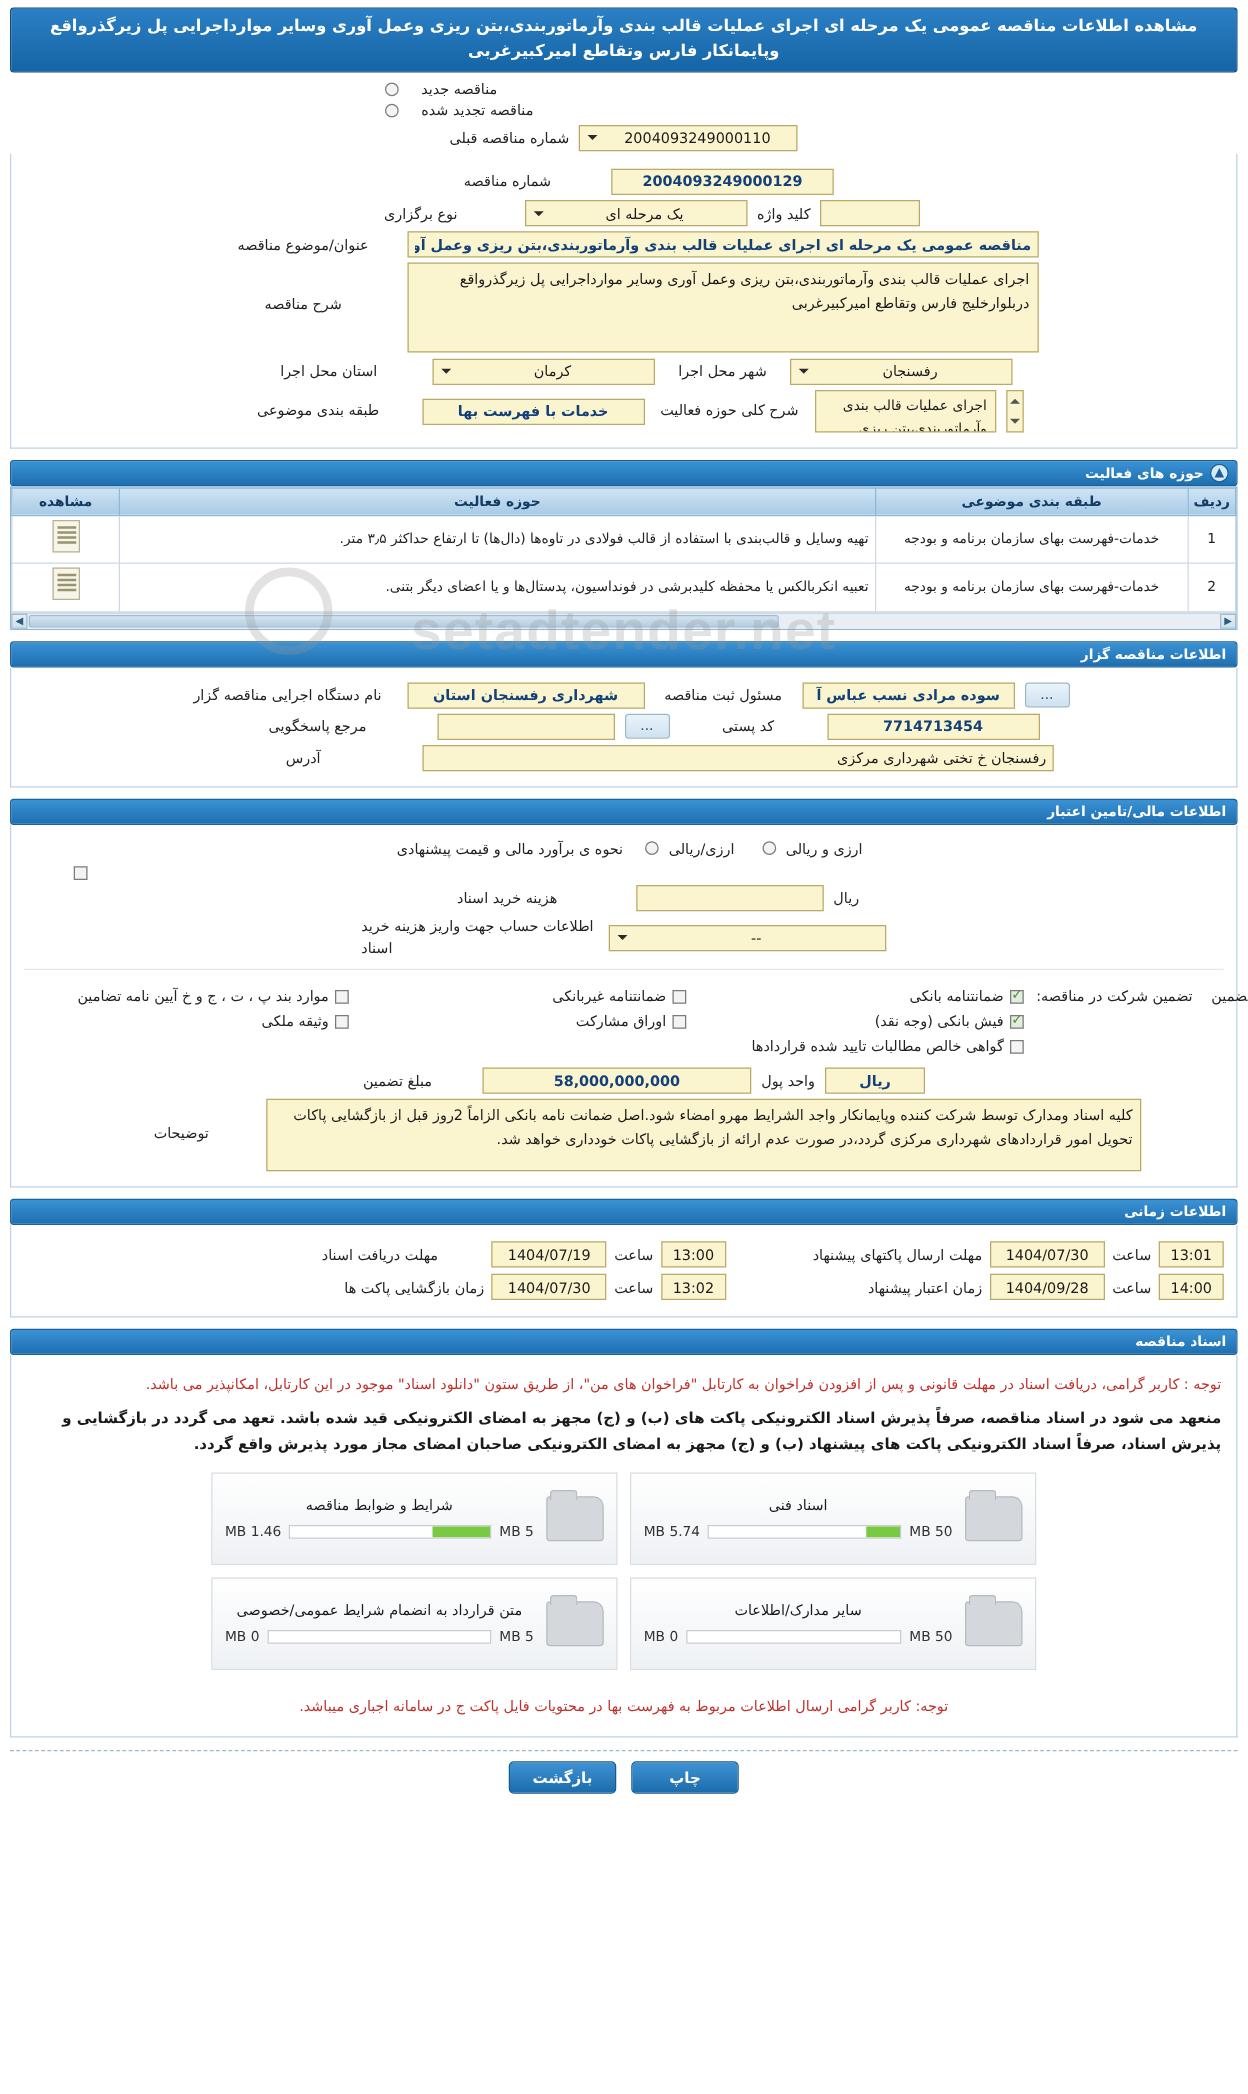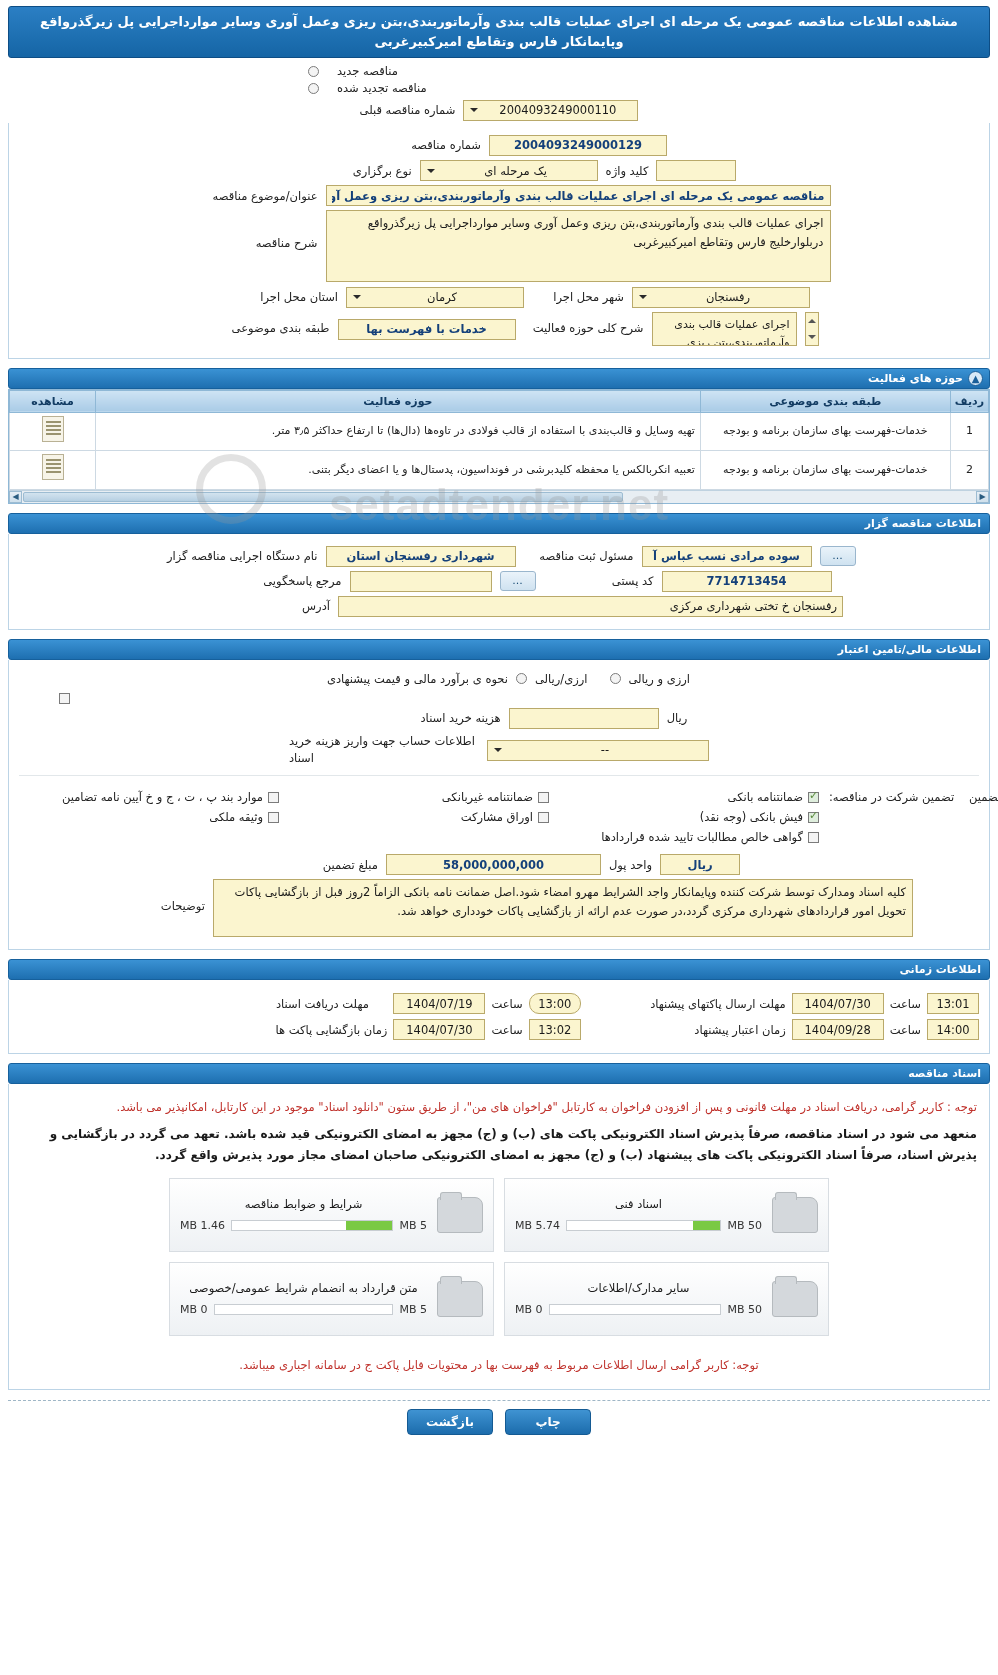--- a/index.html
+++ b/index.html
@@ -62,21 +62,21 @@
   .row {
     display: flex;
     align-items: center;
     justify-content: center;
     gap: 8px;
     margin: 4px 0;
   }
   .lbl {
     font-size: 11.5px;
     color: #222;
-    text-align: right;
+    text-align: center;
     white-space: nowrap;
   }
   .lbl.w140 { width: 150px; }
   .inp {
     border: 1px solid #b9a96a;
     background: #fbf5cf;
     height: 21px;
     font-size: 11.5px;
     color: #1a1a1a;
     padding: 1px 5px;
@@ -577,24 +577,24 @@
     </div>
   </div>
 
   <div class="section-bar">اطلاعات زمانی</div>
   <div class="panel">
     <div class="time-row">
       <input class="inp ltr" style="width: 52px;" value="13:01">
       <span class="lbl">ساعت</span>
       <input class="inp ltr" style="width: 92px;" value="1404/07/30">
       <span class="lbl" style="width:165px;text-align:right">مهلت ارسال پاکتهای پیشنهاد</span>
-      <input class="inp ltr" style="width: 52px; margin-right: 34px; border-radius: 10px;" value="13:00">
+      <input class="inp ltr" style="width: 52px; margin-right: 34px;" value="13:00">
       <span class="lbl">ساعت</span>
       <input class="inp ltr" style="width: 92px;" value="1404/07/19">
-      <span class="lbl" style="width:130px;text-align:center">مهلت دریافت اسناد</span>
+      <span class="lbl" style="width:130px;text-align:left">مهلت دریافت اسناد</span>
     </div>
     <div class="time-row">
       <input class="inp ltr" style="width: 52px;" value="14:00">
       <span class="lbl">ساعت</span>
       <input class="inp ltr" style="width: 92px;" value="1404/09/28">
       <span class="lbl" style="width:165px;text-align:right">زمان اعتبار پیشنهاد</span>
       <input class="inp ltr" style="width: 52px; margin-right: 34px;" value="13:02">
       <span class="lbl">ساعت</span>
       <input class="inp ltr" style="width: 92px;" value="1404/07/30">
       <span class="lbl" style="width:130px;text-align:right">زمان بازگشایی پاکت ها</span>

